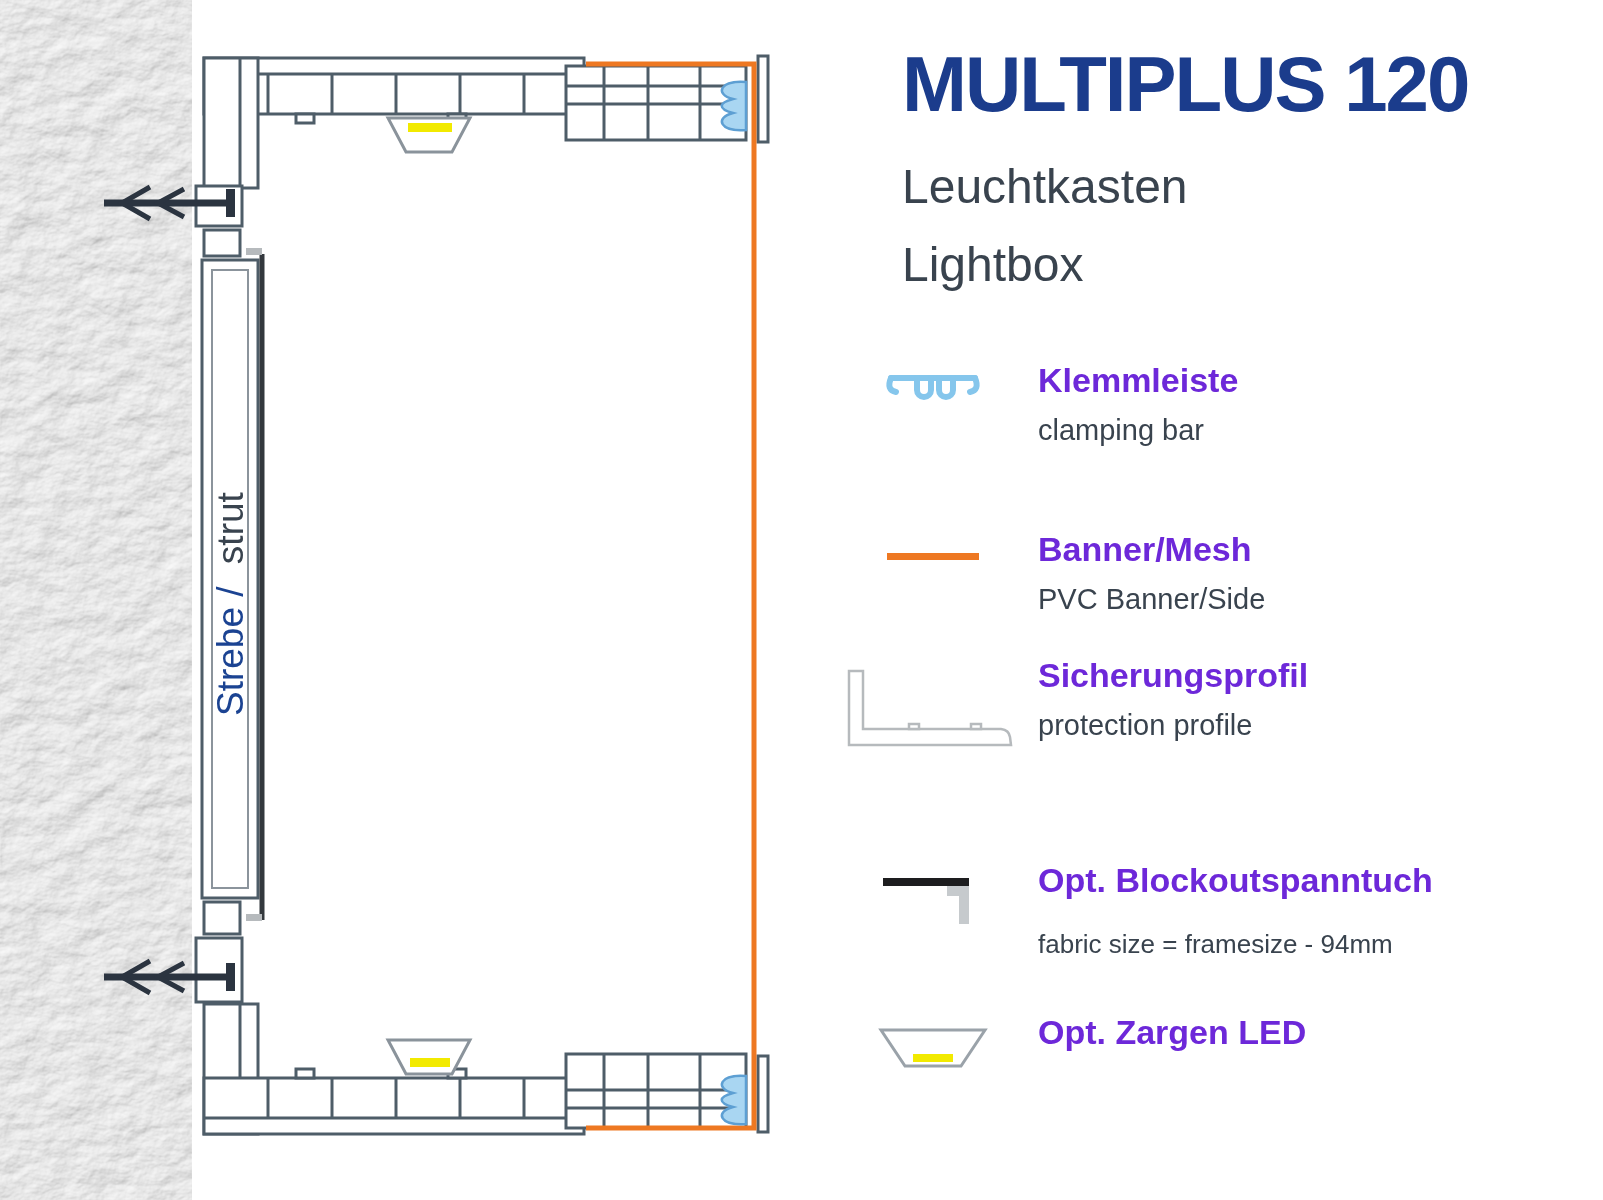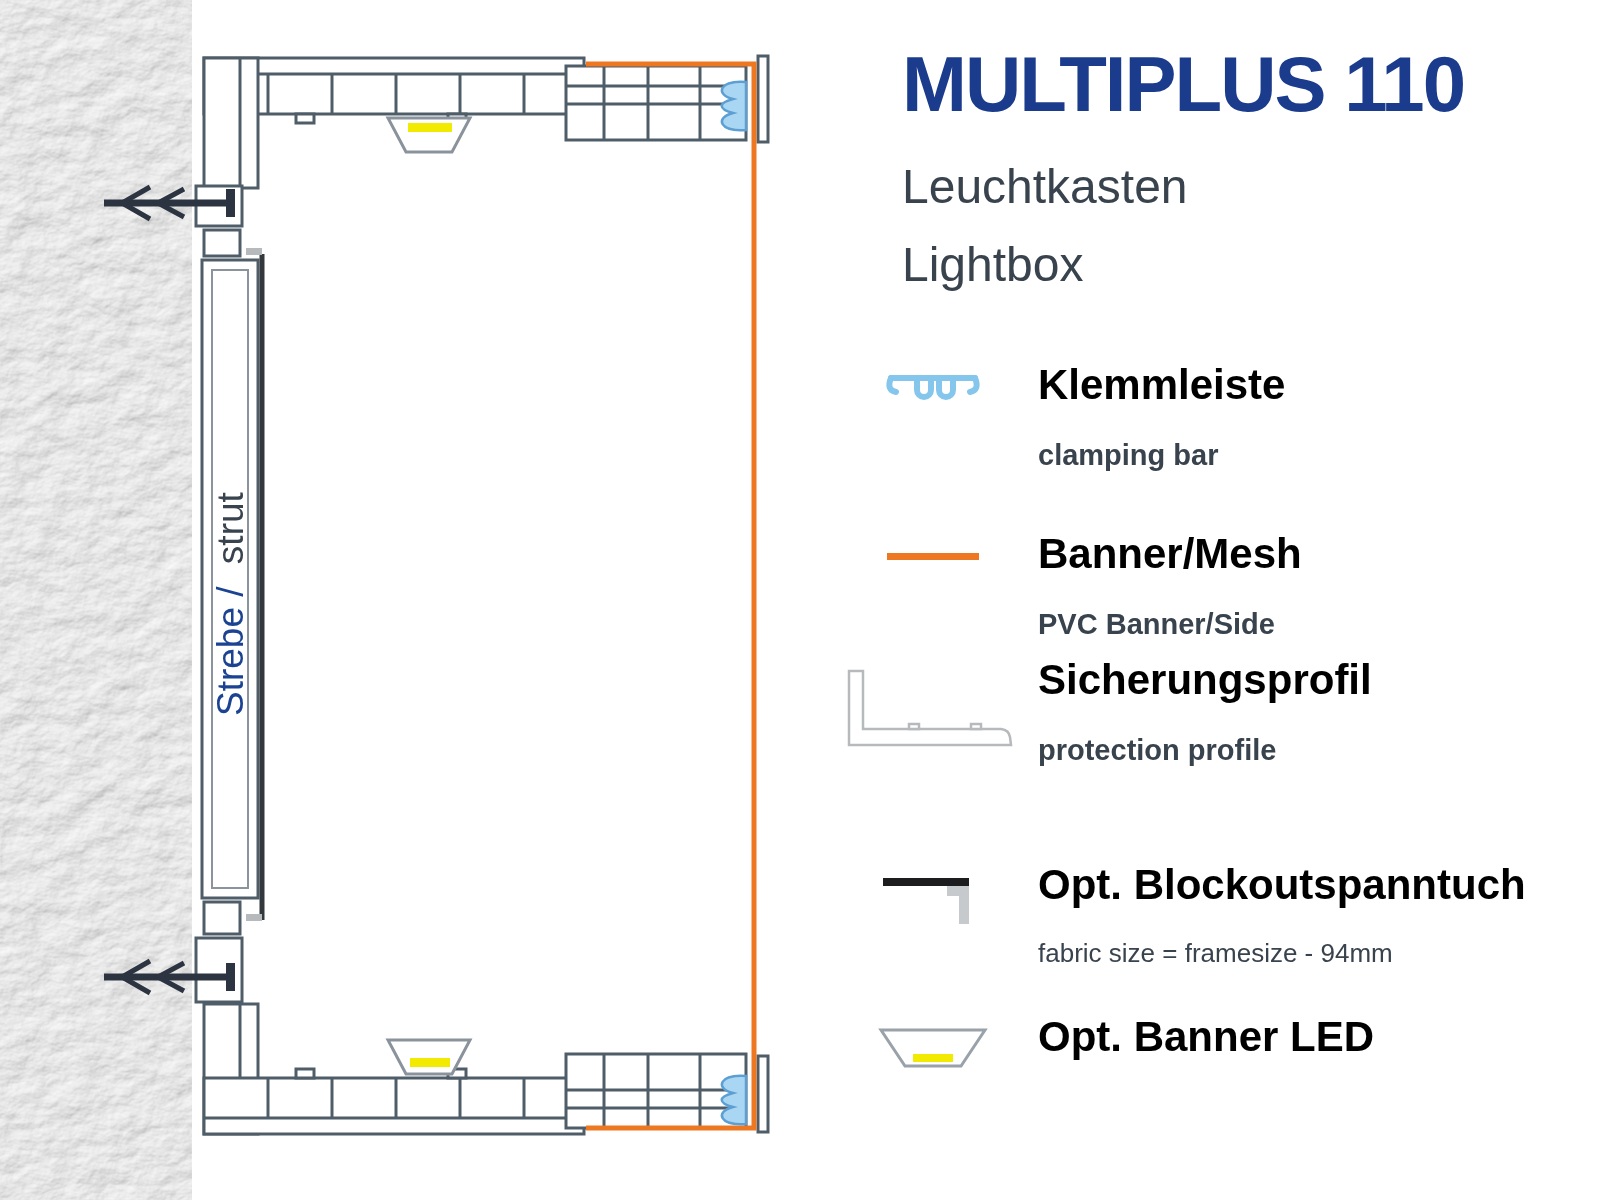--- a/index.html
+++ b/index.html
@@ -8,22 +8,22 @@
   .drawing-svg{position:absolute;left:0;top:0}
 
   .panel{position:absolute;left:902px;top:44px;width:660px}
   .panel h1{font-size:78px;font-weight:800;letter-spacing:-2px;color:#1b3c8c;line-height:1.05;white-space:nowrap}
   .sub{font-size:48px;font-weight:400;color:#39434e;line-height:1.62}
   .sub.first{margin-top:22px}
 
   .row{position:absolute;left:828px;display:flex;align-items:flex-start;width:720px}
   .row .iconbox{width:210px;display:flex;justify-content:center;flex-shrink:0}
   .row .text{flex:1}
-  .label-de{font-size:42px;font-weight:700;color:#000000;line-height:1.2}
-  .label-en{font-size:29px;font-weight:700;color:#39434e;margin-top:28px;line-height:1.2}
+  .label-de{font-size:34px;font-weight:700;color:#6d28d9;line-height:1.2}
+  .label-en{font-size:29px;font-weight:400;color:#39434e;margin-top:12px;line-height:1.2}
   .label-note{font-size:26px;font-weight:400;color:#39434e;margin-top:28px;line-height:1.2}
 
   .r1{top:360px}.r2{top:529px}.r3{top:655px}.r4{top:860px}.r5{top:1012px}
   .mt10{margin-top:10px}.mt8{margin-top:8px}.mt12{margin-top:12px}.mt14{margin-top:14px}
 </style>
 </head>
 <body>
 
 <div class="stage">
 
@@ -130,21 +130,21 @@
     <path d="M746,82 c-26,-2 -32,12 -13,17 c-15,4 -15,10 0,14 c-19,5 -13,19 13,17 z" fill="#a9d6f2" stroke="#5d9fd3" stroke-width="2.5"></path>
     <path d="M746,1076 c-26,-2 -32,12 -13,17 c-15,4 -15,10 0,14 c-19,5 -13,19 13,17 z" fill="#a9d6f2" stroke="#5d9fd3" stroke-width="2.5"></path>
 
     <text transform="translate(243,716) rotate(-90)" font-size="37" font-family="Liberation Sans, sans-serif">
       <tspan fill="#1b4392">Strebe /</tspan>
       <tspan dx="12" fill="#39434e">strut</tspan>
     </text>
   </svg>
 
   <div class="panel">
-    <h1>MULTIPLUS 110</h1>
+    <h1>MULTIPLUS 120</h1>
     <div class="sub first">Leuchtkasten</div>
     <div class="sub">Lightbox</div>
   </div>
 
   <div class="row r1">
     <div class="iconbox mt10">
       <svg width="100" height="52" viewBox="0 0 100 52" fill="none" stroke="#85c6ec" stroke-width="6" stroke-linecap="round">
         <line x1="8" y1="8" x2="92" y2="8"></line>
         <path d="M8,8 q-5,12 5,14"></path>
         <path d="M92,8 q5,12 -5,14"></path>
@@ -198,17 +198,17 @@
   </div>
 
   <div class="row r5">
     <div class="iconbox mt12">
       <svg width="112" height="50" viewBox="0 0 112 50">
         <polygon points="4,6 108,6 84,42 28,42" fill="#ffffff" stroke="#9aa2a9" stroke-width="3"></polygon>
         <rect x="36" y="30" width="40" height="8" fill="#f2ea00"></rect>
       </svg>
     </div>
     <div class="text">
-      <div class="label-de">Opt. Banner LED</div>
+      <div class="label-de">Opt. Zargen LED</div>
     </div>
   </div>
 
 </div>
 
 </body></html>

